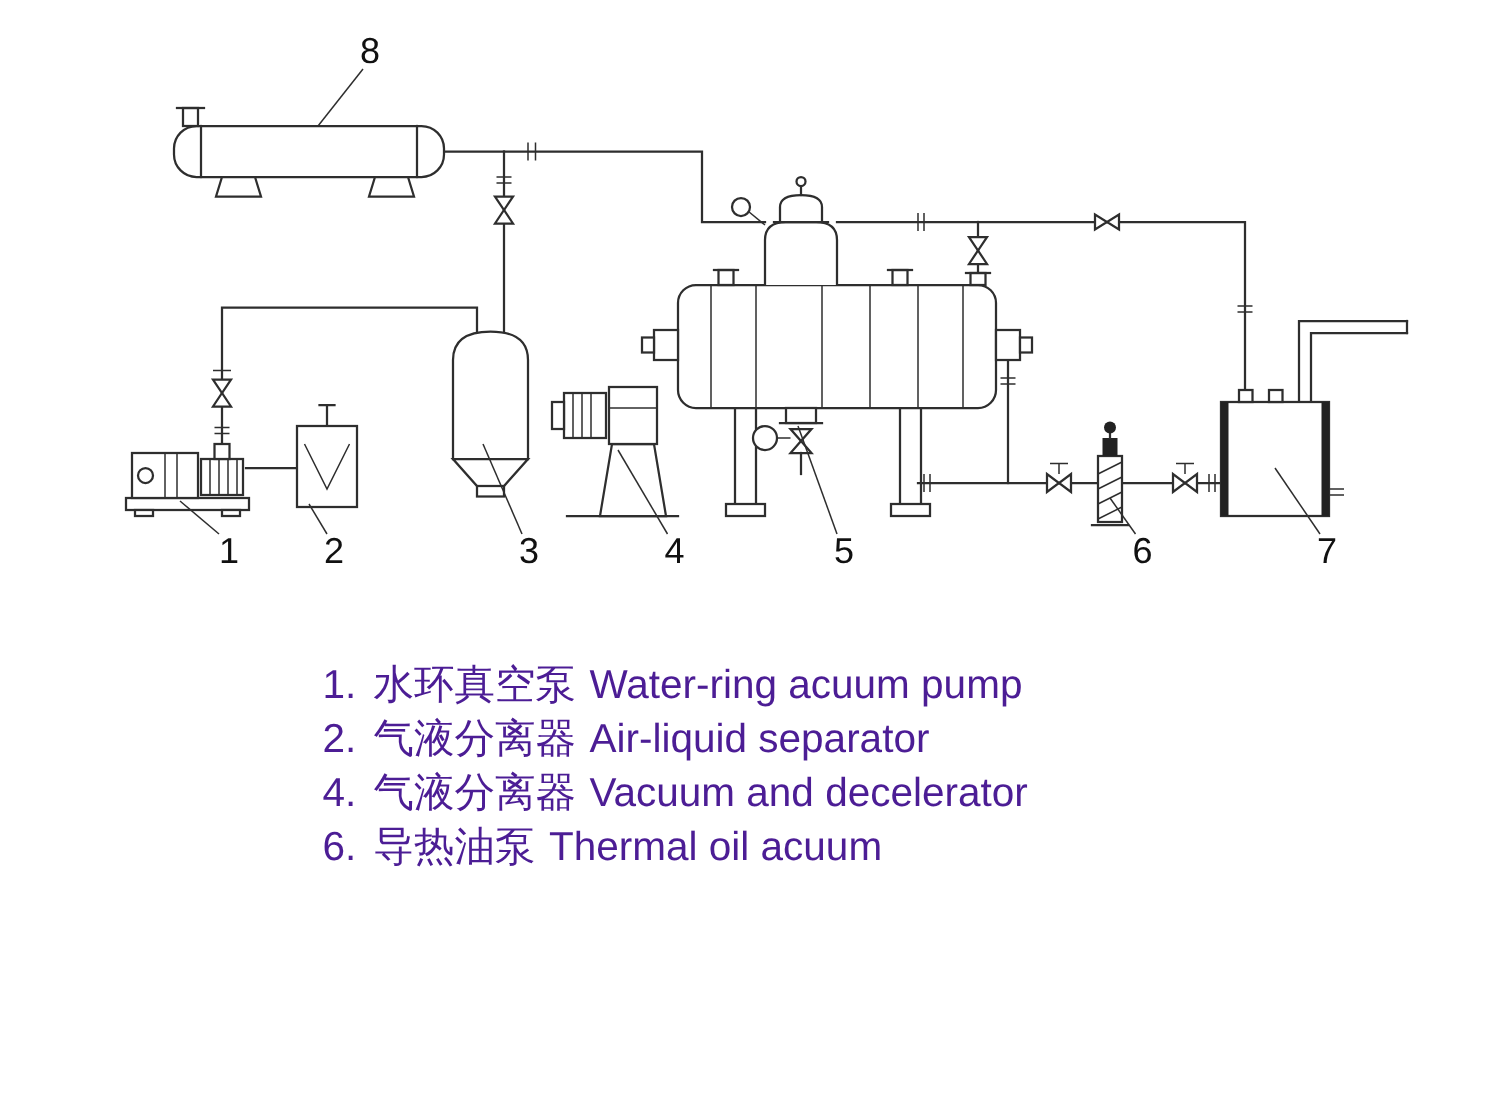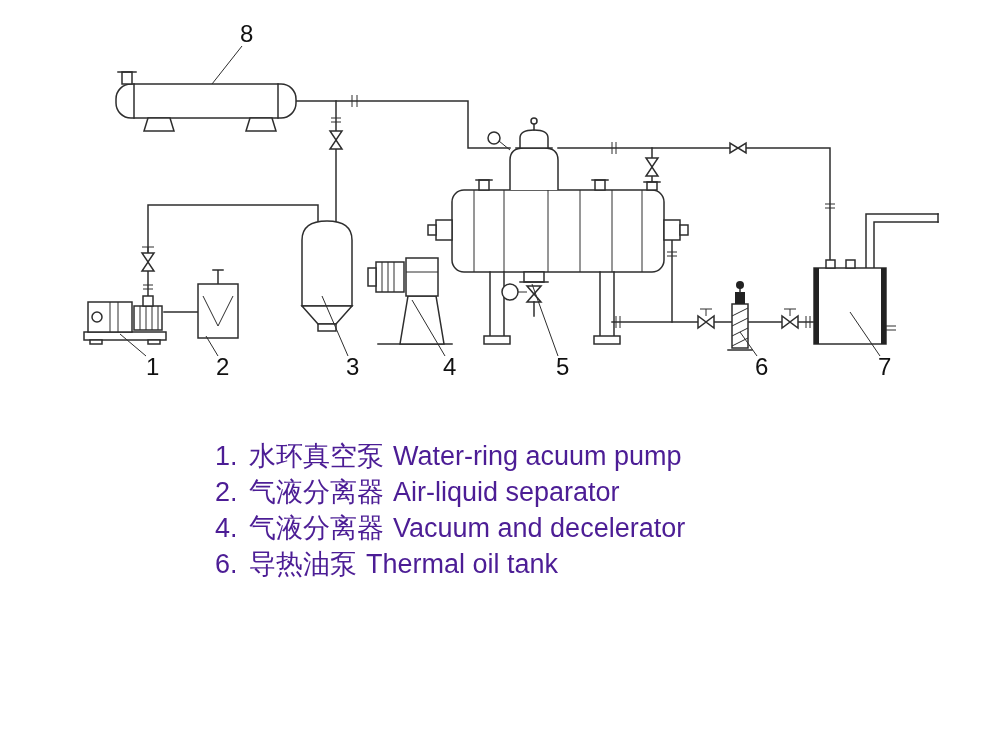--- a/index.html
+++ b/index.html
@@ -226,16 +226,16 @@
       <text class="lbl" x="878" y="375">7</text>
       <text class="lbl" x="240" y="42">8</text>
     </g>
   </svg>
 
   
   <div class="legend">
     <div class="legend-row"><span class="num">1.</span><span class="zh">水环真空泵</span><span class="en">Water-ring acuum pump</span></div>
     <div class="legend-row"><span class="num">2.</span><span class="zh">气液分离器</span><span class="en">Air-liquid separator</span></div>
     <div class="legend-row"><span class="num">4.</span><span class="zh">气液分离器</span><span class="en">Vacuum and decelerator</span></div>
-    <div class="legend-row"><span class="num">6.</span><span class="zh">导热油泵</span><span class="en">Thermal oil tank</span></div>
+    <div class="legend-row"><span class="num">6.</span><span class="zh">导热油泵</span><span class="en">Thermal oil acuum</span></div>
   </div>
 
 </div>
 
 </body></html>

